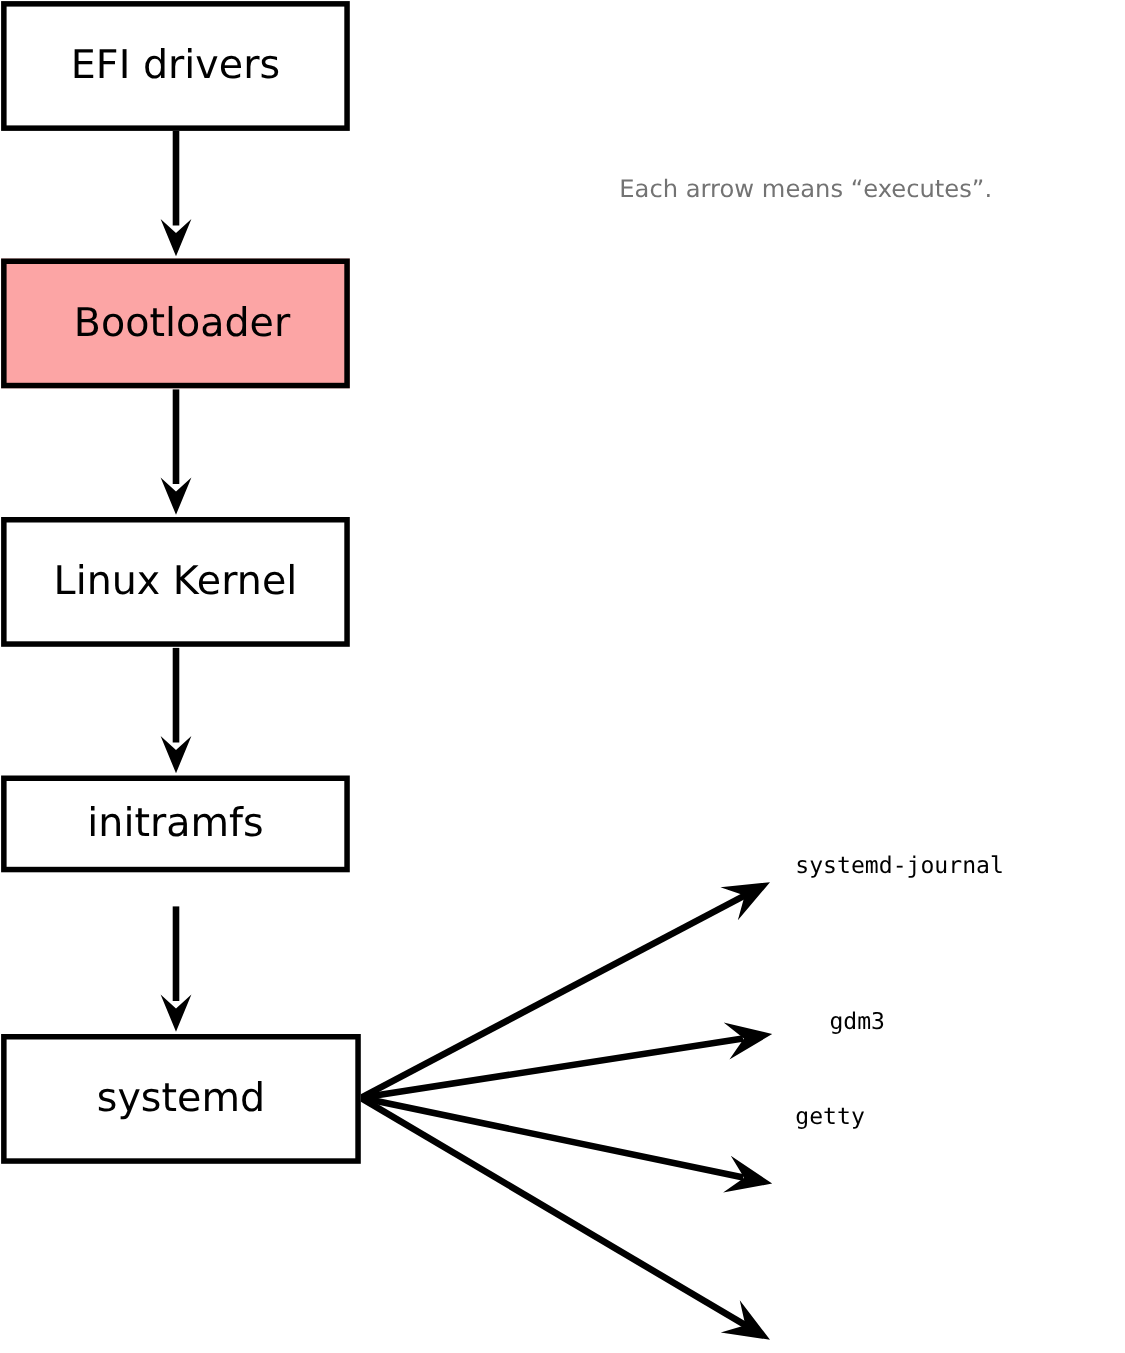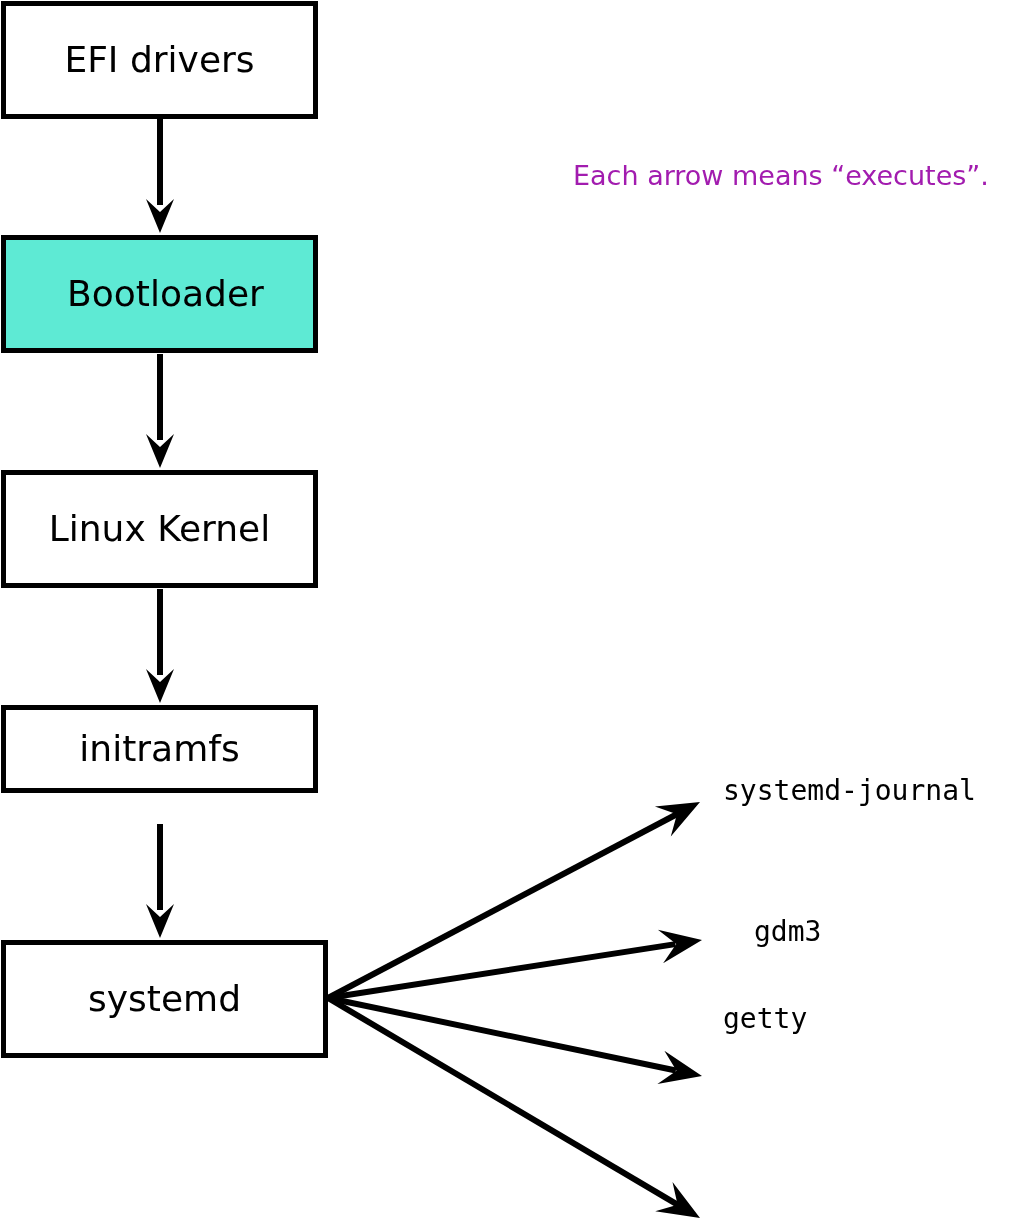--- a/index.html
+++ b/index.html
@@ -40,38 +40,37 @@
   .stage-label {
     font-family: "DejaVu Sans", sans-serif;
     font-size: 36px;
     line-height: 1;
     color: #000000;
     white-space: nowrap;
   }
   .service-label {
     position: absolute;
     font-family: "DejaVu Sans Mono", monospace;
-    font-size: 28px;
+    font-size: 21px;
     line-height: 1;
     color: #000000;
     white-space: nowrap;
   }
   .service-label.sans {
     font-family: "DejaVu Sans", sans-serif;
   }
   #caption {
     position: absolute;
     left: 563px;
     top: 162px;
     font-family: "DejaVu Sans", sans-serif;
-    font-size: 27px;
+    font-size: 22px;
     line-height: 1;
-    color: #a21caf;
+    color: #737373;
     white-space: nowrap;
-    margin-left: 10px;
   }
 </style>
 </head>
 <body>
 
 <div id="canvas">
 
   <svg id="diagram-svg" viewBox="0 0 1023 1230" xmlns="http://www.w3.org/2000/svg">
     <g id="chain-arrow-group">
         <line x1="160" y1="119" x2="160" y2="205" stroke="#000000" stroke-width="6"></line>
@@ -92,21 +91,21 @@
         <path d="M 702 1076 L 657.4138764064359 1084.0670678005968 L 676.5084845466257 1070.6835876861946 L 664.3554285826793 1050.7832150580957 Z" fill="#000000"></path>
         <line x1="328" y1="998" x2="678.7288269152749" y2="1205.420273982152" stroke="#000000" stroke-width="6"></line>
         <path d="M 700 1218 L 655.195128289003 1211.2528916593026 L 677.5862726874705 1204.7445698689341 L 672.5025255415468 1181.9876563050013 Z" fill="#000000"></path>
       </g>
   </svg>
 
   <div id="boxes-layer">
       <div class="stage-box" style="left: 1px; top: 1px; width: 317px; height: 118px; border-color: rgb(0, 0, 0); background: rgb(255, 255, 255);">
         <span class="stage-label">EFI drivers</span>
       </div>
-      <div class="stage-box" style="left: 1px; top: 235px; width: 317px; height: 118px; border-color: rgb(0, 0, 0); background: #5eead4; padding-left: 12px;">
+      <div class="stage-box" style="left: 1px; top: 235px; width: 317px; height: 118px; border-color: rgb(0, 0, 0); background: #fca5a5; padding-left: 12px;">
         <span class="stage-label">Bootloader</span>
       </div>
       <div class="stage-box" style="left: 1px; top: 470px; width: 317px; height: 118px; border-color: rgb(0, 0, 0); background: rgb(255, 255, 255);">
         <span class="stage-label">Linux Kernel</span>
       </div>
       <div class="stage-box" style="left: 1px; top: 705px; width: 317px; height: 88px; border-color: rgb(0, 0, 0); background: rgb(255, 255, 255);">
         <span class="stage-label">initramfs</span>
       </div>
       <div class="stage-box" style="left: 1px; top: 940px; width: 327px; height: 118px; border-color: rgb(0, 0, 0); background: rgb(255, 255, 255);">
         <span class="stage-label">systemd</span>

